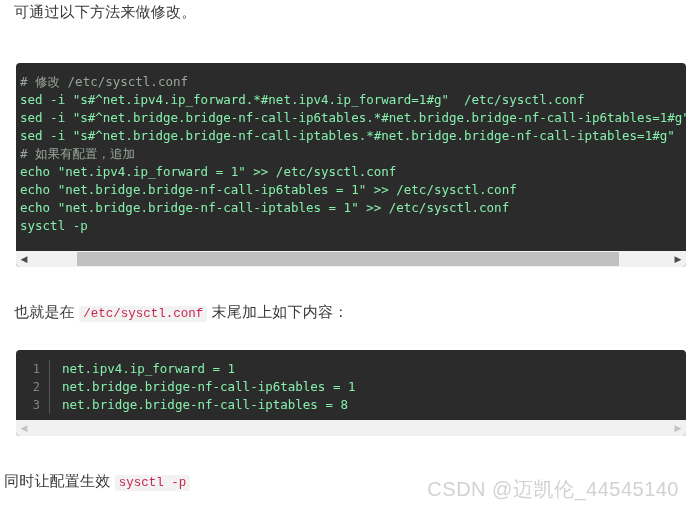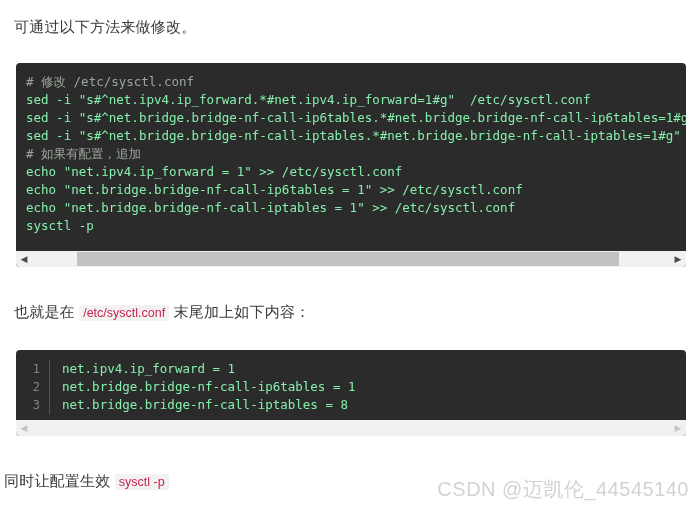--- a/index.html
+++ b/index.html
@@ -26,36 +26,36 @@
   .para {
     font-size: 15px;
     line-height: 22px;
     color: #3a3a3a;
     letter-spacing: 0.2px;
     white-space: nowrap;
   }
   .para-intro {
     position: absolute;
     left: 14px;
-    top: 16px;
+    top: 1px;
   }
   .para-mid {
     position: absolute;
     left: 14px;
     top: 301px;
   }
   .para-bottom {
     position: absolute;
     left: 4px;
     top: 470px;
   }
 
   
   .inline-code {
-    font-family: Liberation Sans, sans-serif;
+    font-family: Liberation Mono, monospace;
     font-size: 12.5px;
     background: #f2f2f2;
     color: #c7254e;
     padding: 1px 4px;
     border-radius: 2px;
     letter-spacing: 0px;
   }
 
   
   .code-block {
@@ -96,21 +96,21 @@
     line-height: 18px;
     color: #848484;
     display: block;
   }
 
   .code-lines {
     flex: 1 1 auto;
     overflow: hidden;
     white-space: nowrap;
   }
-  .code-block.block-1 .code-lines { padding-left: 10px; }
+  .code-block.block-1 .code-lines { padding-left: 4px; }
   .code-block.block-2 .code-lines { padding-left: 12px; }
 
   .code-lines .cl {
     font-family: "DejaVu Sans Mono", "Liberation Mono", monospace;
     font-size: 12.5px;
     line-height: 18px;
     color: #d6d6d6;
     white-space: pre;
     display: block;
   }
@@ -151,21 +151,21 @@
     position: absolute;
     top: 1px;
     height: 14px;
     background: #c1c1c1;
     border-radius: 0px;
   }
 
   
   .watermark {
     position: absolute;
-    right: 10px;
+    right: 20px;
     bottom: 6px;
     font-size: 20px;
     color: #d2d2d2;
     letter-spacing: 0.5px;
     white-space: nowrap;
     user-select: none;
   }
 </style>
 </head>
 <body>

